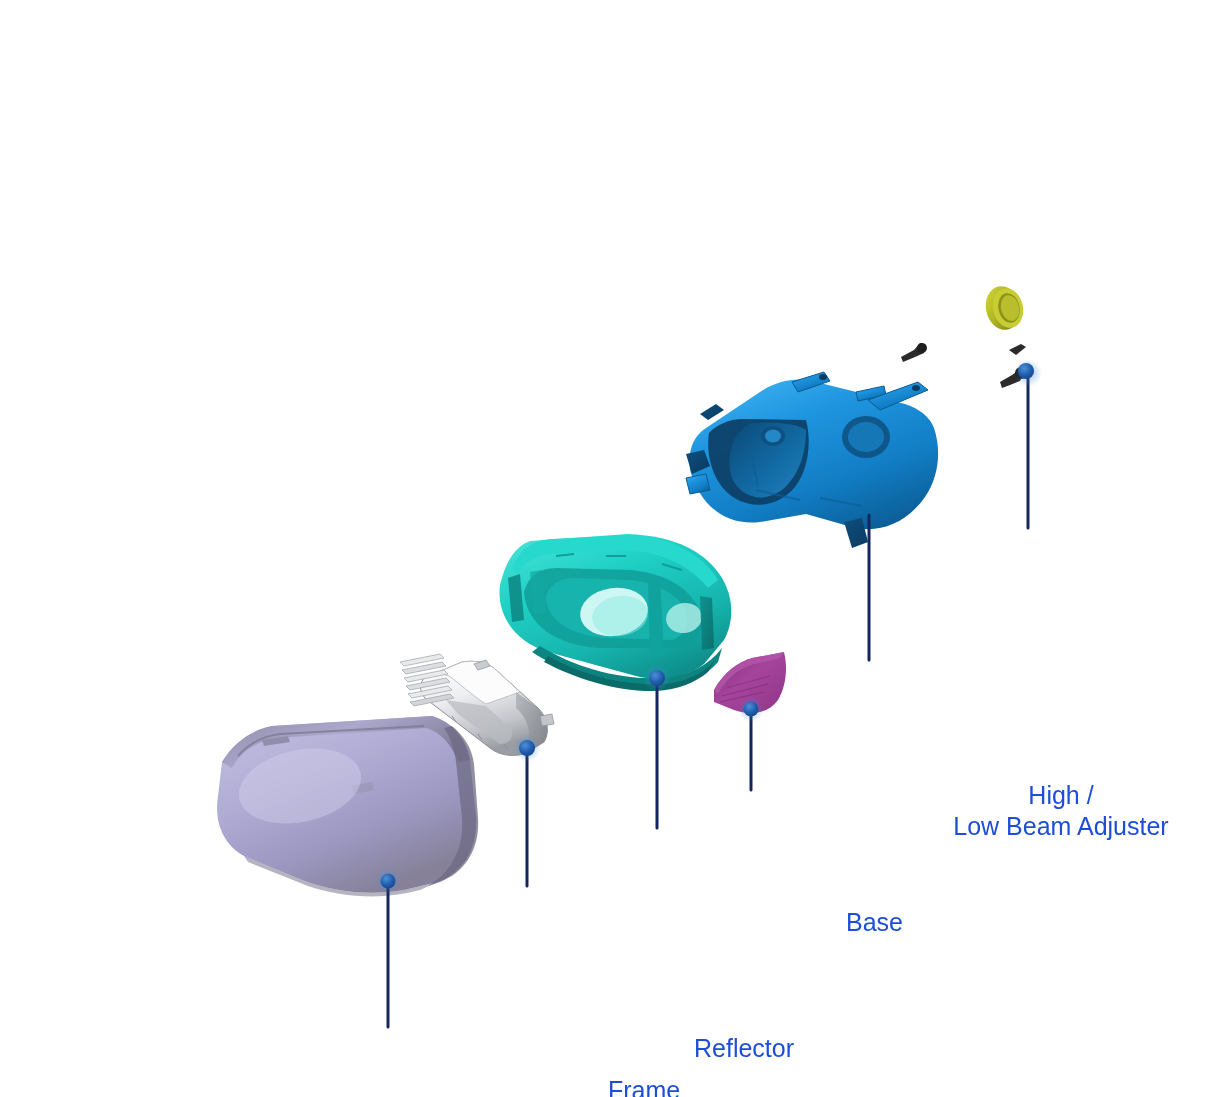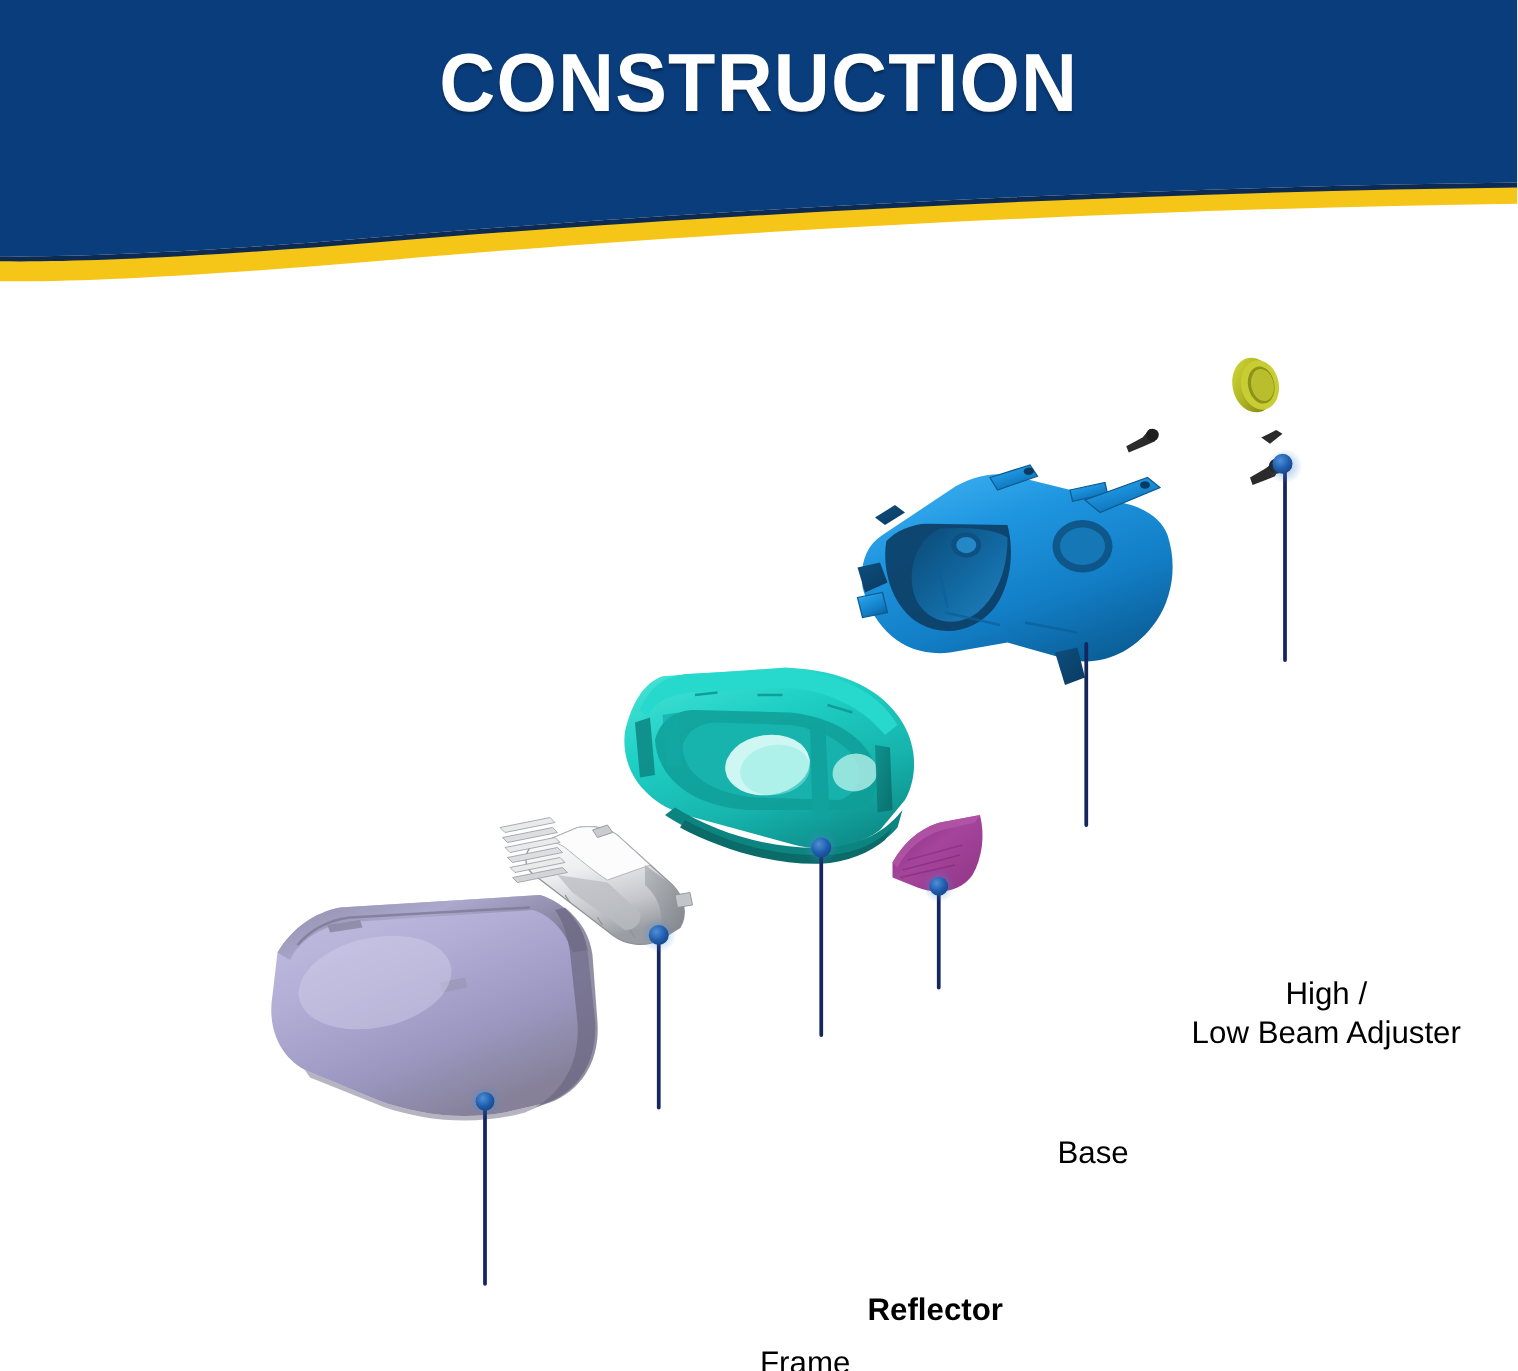--- a/index.html
+++ b/index.html
@@ -63,50 +63,39 @@
   #diagram-svg {
     position: absolute;
     left: 0;
     top: 0;
     display: block;
   }
 
   
   .part-label {
     position: absolute;
-    color: #000000;
+    color: #1d4ed8;
     font-family: "Liberation Sans", sans-serif;
     font-size: 25px;
     line-height: 1.22;
     white-space: pre-line;
     user-select: none;
   }
   .part-label.center { text-align: center; }
   .part-label.left   { text-align: right; }
   #label-frame       { left: 608px; top: 840px;  }
-  #label-reflector   { left: 694px; top: 798px; font-weight: bold;  }
+  #label-reflector   { left: 694px; top: 798px;  }
   #label-base        { left: 846px; top: 672px;  }
   #label-adjuster    { left: 925px; top: 545px; width: 272px; text-align: center; }
 </style>
 </head>
 <body>
 
 <div id="page">
 
-  <div id="header-band">
-    <svg id="header-svg" width="1214" height="235" viewBox="0 0 1214 235">
-
-      <path d="M0,0 L1214,0 L1214,146 C900,150 560,168 300,190 C180,200 70,206 0,205 Z" fill="#0a3d7c"></path>
-
-      <path d="M0,205 C70,206 180,200 300,190 C560,168 900,150 1214,146 L1214,151 C900,155 560,173 300,195 C180,205 70,211 0,210 Z" fill="#0c2a52"></path>
-
-      <path d="M0,209 C70,210 180,204 300,194 C560,172 900,154 1214,150 L1214,163 C900,167 560,186 300,209 C180,219 70,226 0,225 Z" fill="#f5c518"></path>
-    </svg>
-    <div id="page-title">CONSTRUCTION</div>
-  </div>
 
   <div id="diagram">
     <svg id="diagram-svg" width="1214" height="862" viewBox="0 235 1214 862">
 
       <defs>
 
         <linearGradient id="gLampshade" x1="0" y1="0" x2="0.6" y2="1">
           <stop offset="0%" stop-color="#c3c0e2"></stop>
           <stop offset="38%" stop-color="#b2aed6"></stop>
           <stop offset="72%" stop-color="#9c98c2"></stop>

